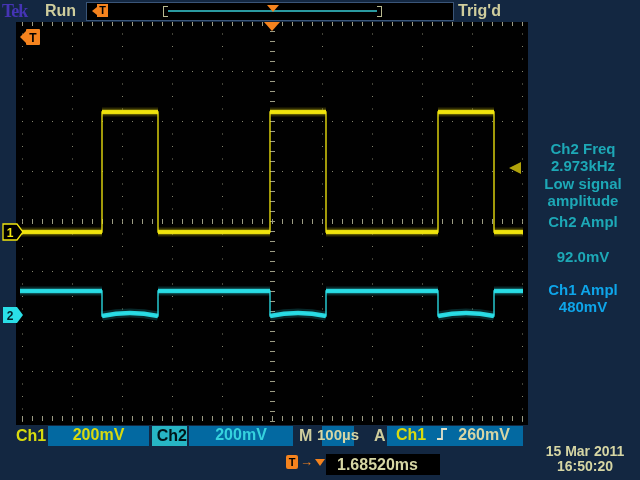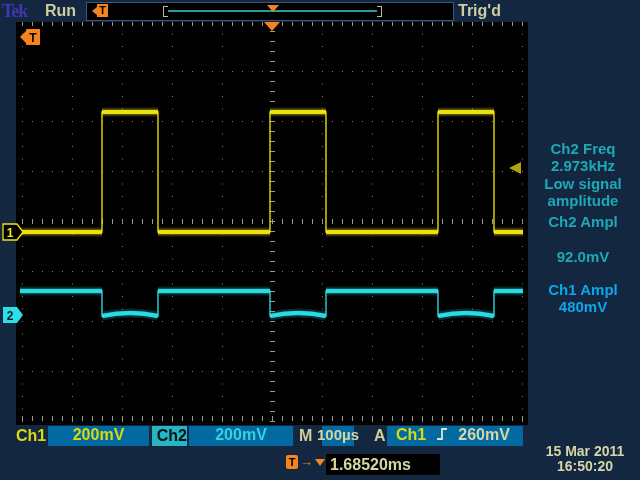--- a/index.html
+++ b/index.html
@@ -41,21 +41,21 @@
   #bmlabel{left:299px;}
   #btbbox{left:312px;width:32px;color:#d6d6a4;font-size:15px;margin-left:10px;}
   #balabel{left:374px;}
   #btrigbox{left:387px;width:136px;color:#d6d6a4;justify-content:flex-start;padding-left:9px;box-sizing:border-box;gap:9px;}
   #btrigbox .src{color:#d8da0e;}
   #bdate{left:532px;top:444px;width:106px;text-align:center;font-size:14px;color:#d6d6a4;line-height:15px;z-index:4;}
   #delayicon{left:286px;top:455px;display:flex;align-items:center;gap:2px;z-index:4;}
   .dt-tbox{display:inline-block;width:12px;height:14px;background:#f5831e;color:#000;font-size:11px;line-height:14px;text-align:center;border-radius:2px;}
   .dt-arrow{color:#f5831e;font-size:13px;line-height:14px;}
   .dt-tri{width:0;height:0;border-left:5px solid transparent;border-right:5px solid transparent;border-top:7px solid #f5831e;}
-  #delaybox{left:326px;top:454px;width:114px;height:21px;background:#000;color:#d6d6a4;font-size:16px;display:flex;align-items:center;padding-left:4px;box-sizing:border-box;z-index:4;}
+  #delaybox{left:326px;top:454px;width:114px;height:21px;background:#000;color:#d6d6a4;font-size:16px;display:flex;align-items:center;padding-left:11px;box-sizing:border-box;z-index:4;}
 </style>
 </head>
 <body>
 
 <div id="stage">
 
   <div id="screen" class="abs"></div>
 
   <svg id="overlay" class="abs" viewBox="0 0 640 480">
       <g>

